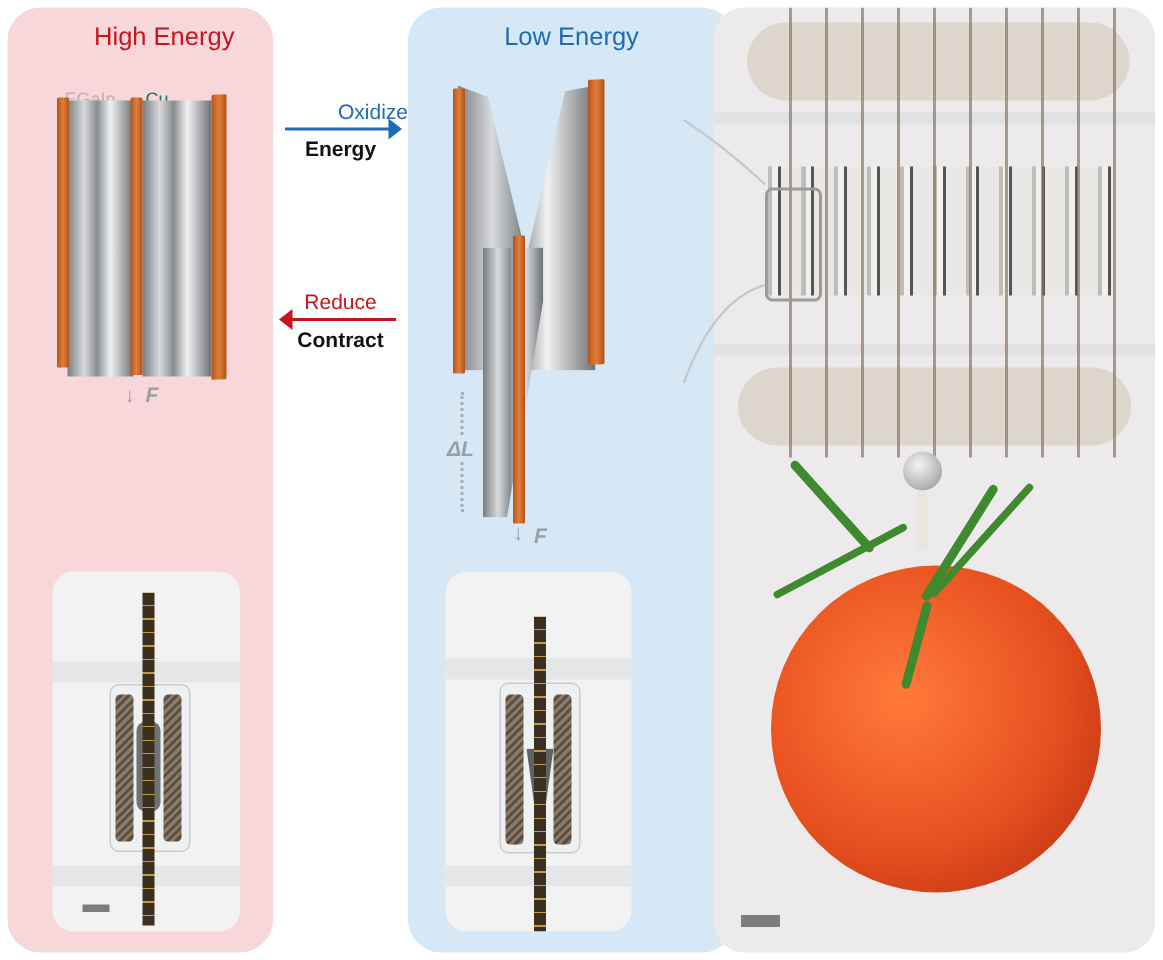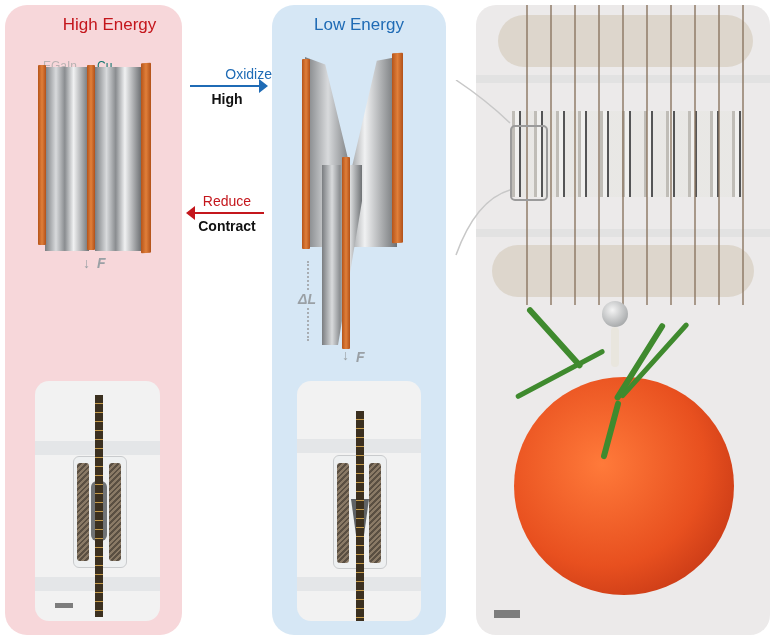--- a/index.html
+++ b/index.html
@@ -1,19 +1,19 @@
 <!DOCTYPE html>
 <html><head>
 <meta charset="utf-8">
 <style>
   html,body{margin:0;padding:0;background:#ffffff;}
   body{width:775px;height:640px;position:relative;overflow:hidden;font-family:"Liberation Sans",sans-serif;}
   .panel{position:absolute;border-radius:22px;}
   #pink{left:5px;top:5px;width:177px;height:630px;background:#f7d7da;}
-  #blue{left:272px;top:5px;width:174px;height:630px;background:#d6e7f5;}
+  #blue{left:272px;top:5px;width:174px;height:630px;background:#d6e7f5;padding-left:44px;}
   #photo{left:476px;top:5px;width:294px;height:630px;background:#eceaea;border-radius:20px;overflow:hidden;}
   .title{position:absolute;left:0;right:0;top:10px;text-align:center;font-size:17px;}
   #pink .title{color:#c4161c;padding-left:32px;}
   #blue .title{color:#1f6bb5;}
   .mat-label{position:absolute;top:42px;font-size:12px;margin-top:12px;}
   .egain{left:38px;color:#b9b3b3;}
   .cu{left:92px;color:#0f766e;}
   .copper{position:absolute;background:linear-gradient(90deg,#b5541a,#e07f3a 50%,#b25119);border-radius:1px;}
   .metal{position:absolute;background:linear-gradient(90deg,#7a7d80,#d8dadc 25%,#8a8d90 45%,#f0f1f2 65%,#6e7174);}
   .force{position:absolute;color:#9aa0a5;font-size:14px;font-style:italic;font-weight:bold;}
@@ -54,21 +54,21 @@
     <div class="strip" style="left:60px;top:14px;height:222px;"></div>
     <div class="scalebar" style="left:20px;top:222px;"></div>
   </div>
 </div>
 
 <div class="arrow-group" style="top:66px;">
   <div class="arrow-label" style="color:#1f6bb5;text-align:right;">Oxidize</div>
   <div class="arrow-line" style="background:#1f6bb5;">
     <span style="position:absolute;right:-4px;top:-6px;width:0;height:0;border-left:9px solid #1f6bb5;border-top:7px solid transparent;border-bottom:7px solid transparent;"></span>
   </div>
-  <div class="arrow-sub">High</div>
+  <div class="arrow-sub">Energy</div>
 </div>
 
 <div class="arrow-group" style="top:193px;text-align:center;">
   <div class="arrow-label" style="color:#c4161c;">Reduce</div>
   <div class="arrow-line" style="background:#c4161c;">
     <span style="position:absolute;left:-4px;top:-6px;width:0;height:0;border-right:9px solid #c4161c;border-top:7px solid transparent;border-bottom:7px solid transparent;"></span>
   </div>
   <div class="arrow-sub">Contract</div>
 </div>
 

